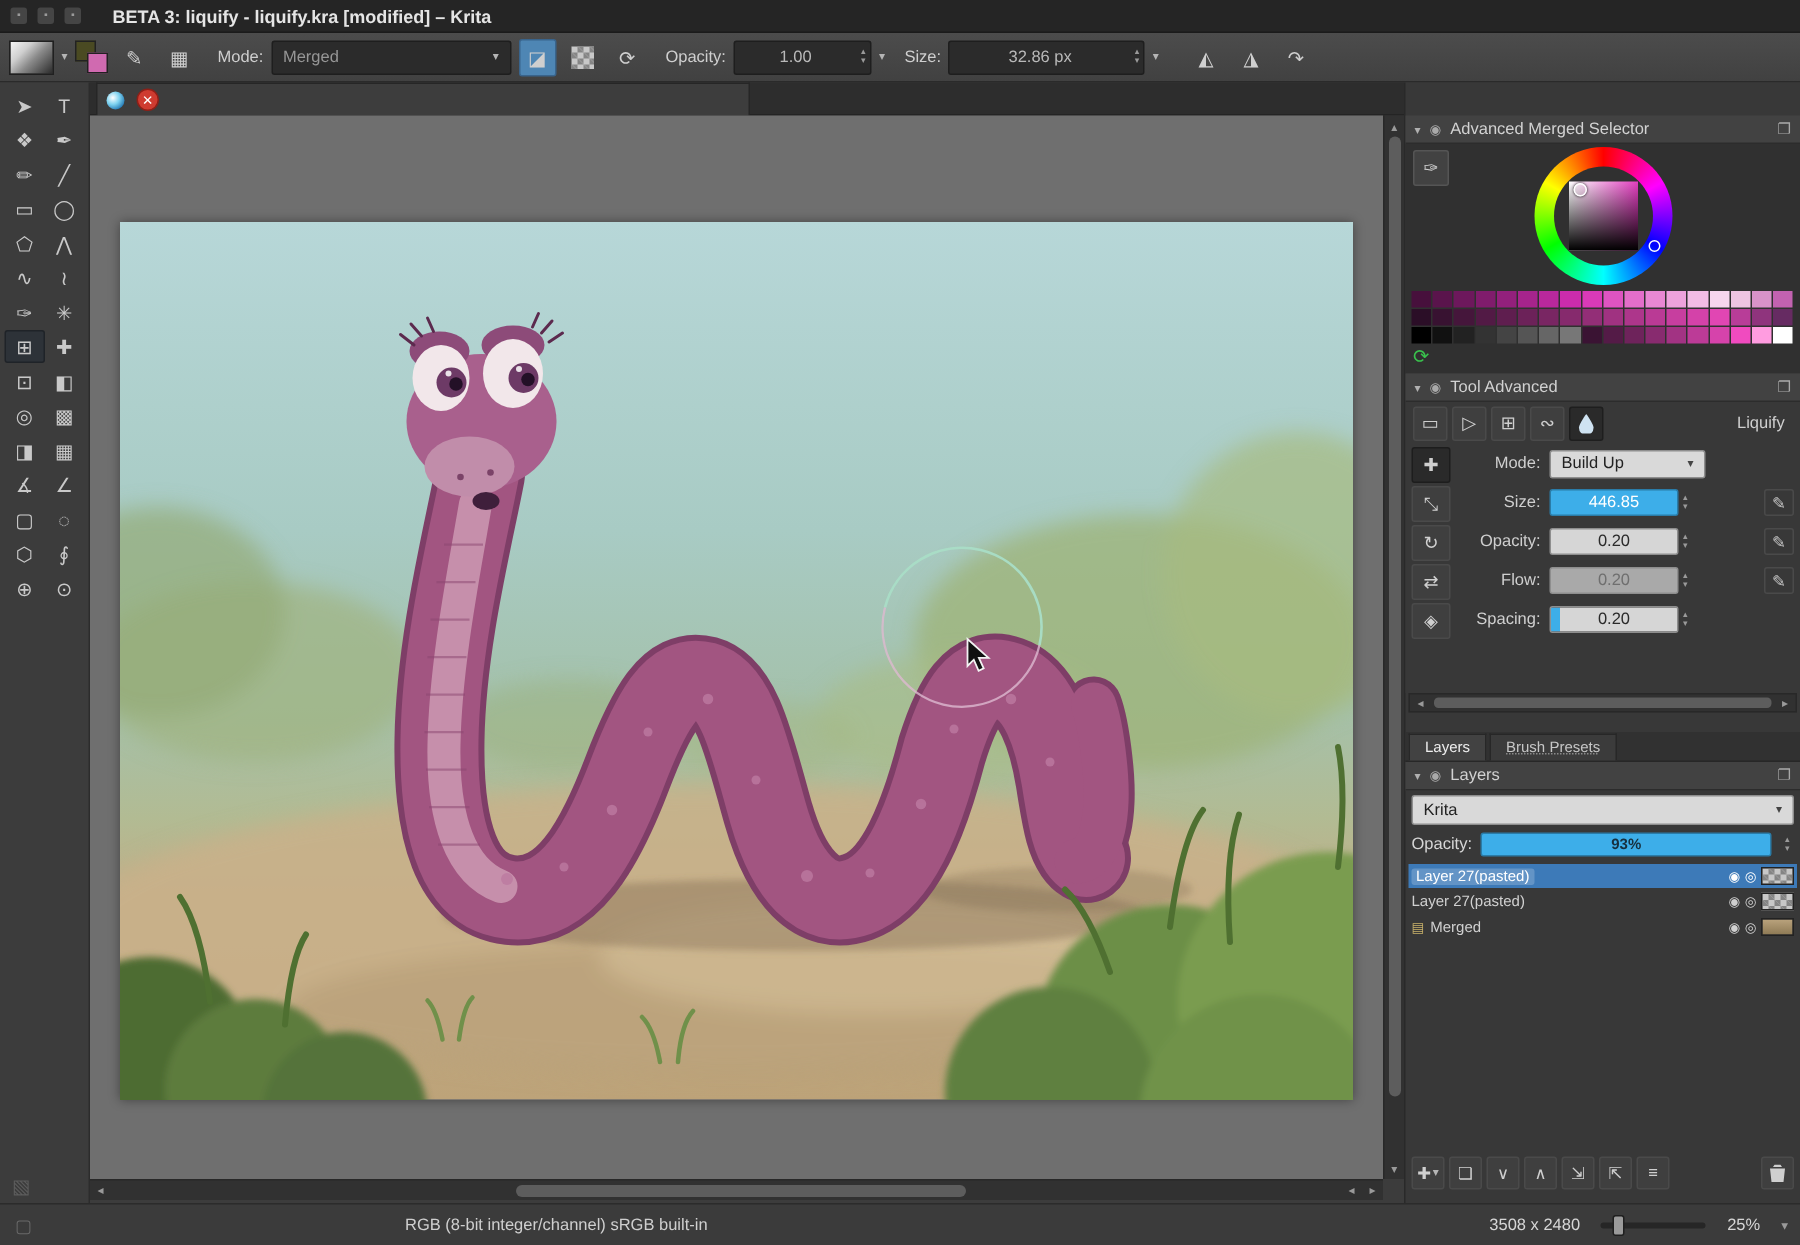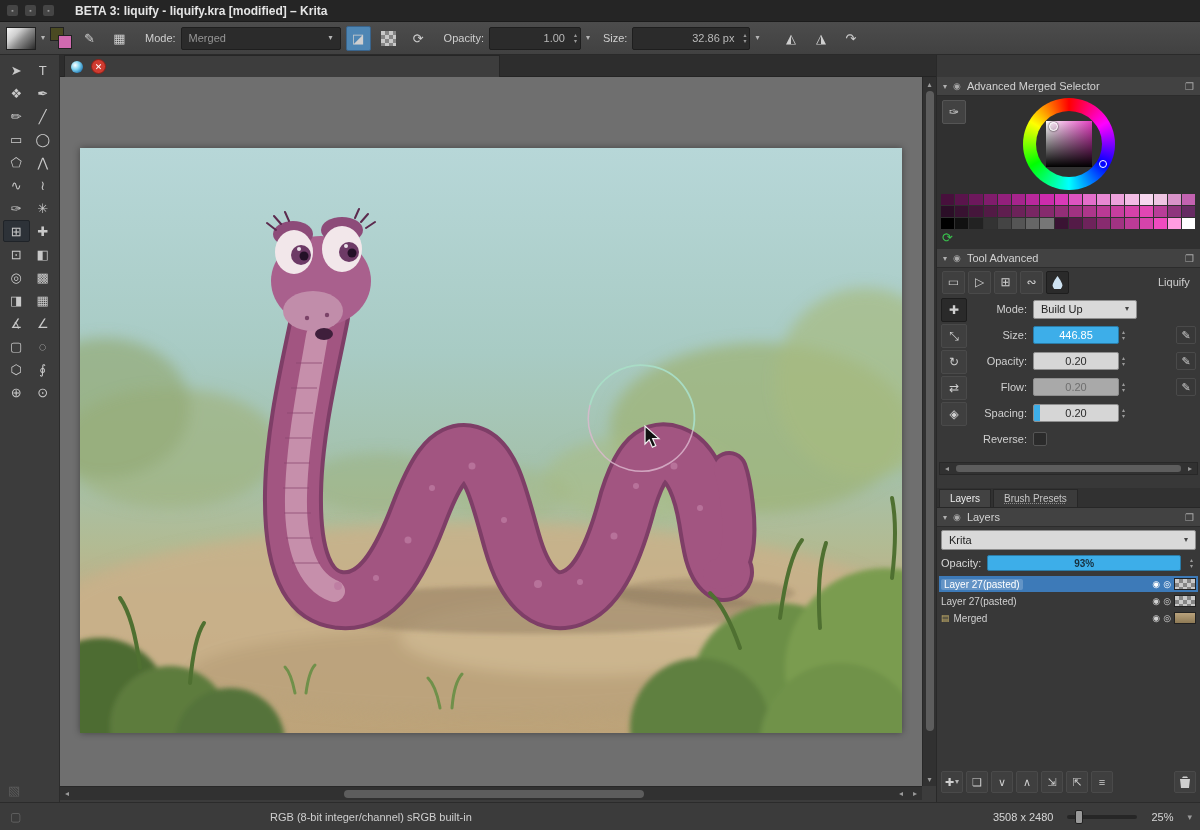--- a/index.html
+++ b/index.html
@@ -15,21 +15,21 @@
 .tb-btn.blue{background:#4e86b4;border-color:#39648c}
 .brush-preview{width:30px;height:23px;border:1px solid #202020;background:linear-gradient(135deg,#f5f5f5 0%,#cjcfcf 30%,#8a8a8a 55%,#2a2a2a 100%);background:linear-gradient(135deg,#f5f5f5 0%,#cfcfcf 30%,#8a8a8a 55%,#2a2a2a 100%)}
 .fgbg{position:relative;width:22px;height:22px}
 .fgbg .fg{position:absolute;left:0;top:0;width:14px;height:14px;background:#4a4a22;border:1px solid #222}
 .fgbg .bg{position:absolute;right:0;bottom:0;width:14px;height:14px;background:#d06ab0;border:1px solid #222}
 .caret{font-size:8px;color:#b5b5b5;line-height:1}
 .combo{height:23px;background:#2b2b2b;border:1px solid #1e1e1e;border-radius:2px;display:flex;align-items:center;gap:6px;padding:0 7px;color:#969696}
 .combo.light{background:#d9d9d9;color:#222;border-color:#8e8e8e}
 .combo .cval{flex:1;white-space:nowrap;overflow:hidden}
 .spinbox{height:23px;background:#2b2b2b;border:1px solid #1e1e1e;border-radius:2px;display:flex;align-items:center;color:#b9b9b9}
-.spinbox .sval{padding:0 6px;flex:1;text-align:right;white-space:nowrap}
+.spinbox .sval{padding:0 6px;flex:1;text-align:center;white-space:nowrap}
 .spin-arrows{display:flex;flex-direction:column;justify-content:center;gap:1px;padding:0 3px;color:#9a9a9a;font-size:6px;line-height:5px}
 .tb-label{color:#cfcfcf;margin-left:8px}
 
 .toolbox{position:absolute;top:55px;left:0;width:60px;bottom:28px;background:#3c3c3c;border-right:1px solid #2c2c2c;display:grid;grid-template-columns:1fr 1fr;align-content:start;padding:4px 3px;row-gap:1px}
 .tool{height:22px;display:flex;align-items:center;justify-content:center;color:#c9c9c9;font-size:13px;border:1px solid transparent;border-radius:2px}
 .tool.active{background:#2d3238;border-color:#1f2328}
 .toolbox-foot{position:absolute;left:8px;bottom:32px;color:#5d5d5d;font-size:13px}
 
 .docbar{position:absolute;top:55px;left:60px;width:876px;height:22px;background:#2d2d2d;border-bottom:1px solid #242424}
 .doc-tab{position:absolute;left:4px;top:0;height:22px;width:436px;background:#3d3d3d;border:1px solid #262626;border-bottom:none;display:flex;align-items:center;padding:0 6px;gap:8px}
@@ -159,21 +159,21 @@
     <span class="tb-label">Opacity:</span>
     <div class="spinbox" style="width:92px">
       <span class="sval">1.00</span>
       <span class="spin-arrows">
           <span>▴</span>
           <span>▾</span>
         </span>
     </div>
     <span class="caret">▾</span>
     <span class="tb-label">Size:</span>
-    <div class="spinbox" style="width:118px">
+    <div class="spinbox" style="width:131px">
       <span class="sval">32.86 px</span>
       <span class="spin-arrows">
           <span>▴</span>
           <span>▾</span>
         </span>
     </div>
     <span class="caret">▾</span>
     <div class="tb-btn" style="margin-left:14px">
         <span>◭</span>
       </div>
@@ -528,24 +528,20 @@
       <div class="to-row" style="top:106px">
         <span class="to-lab">Spacing:</span>
         <div class="fld sliver">
             <span>0.20</span>
           </div>
         <span class="spin-arrows">
             <span>▴</span>
             <span>▾</span>
           </span>
       </div>
-      <div class="to-row" style="top:132px">
-        <span class="to-lab">Reverse:</span>
-        <span class="chk"></span>
-      </div>
     </div>
     <div class="to-scroll">
       <span class="sb-arrow">◂</span>
       <span class="tthumb"></span>
       <span class="sb-arrow">▸</span>
     </div>
 
     <div class="ly-tabs">
       <div class="ly-tab active"><span>Layers</span></div>
       <div class="ly-tab inactive"><span>Brush Presets</span></div>

